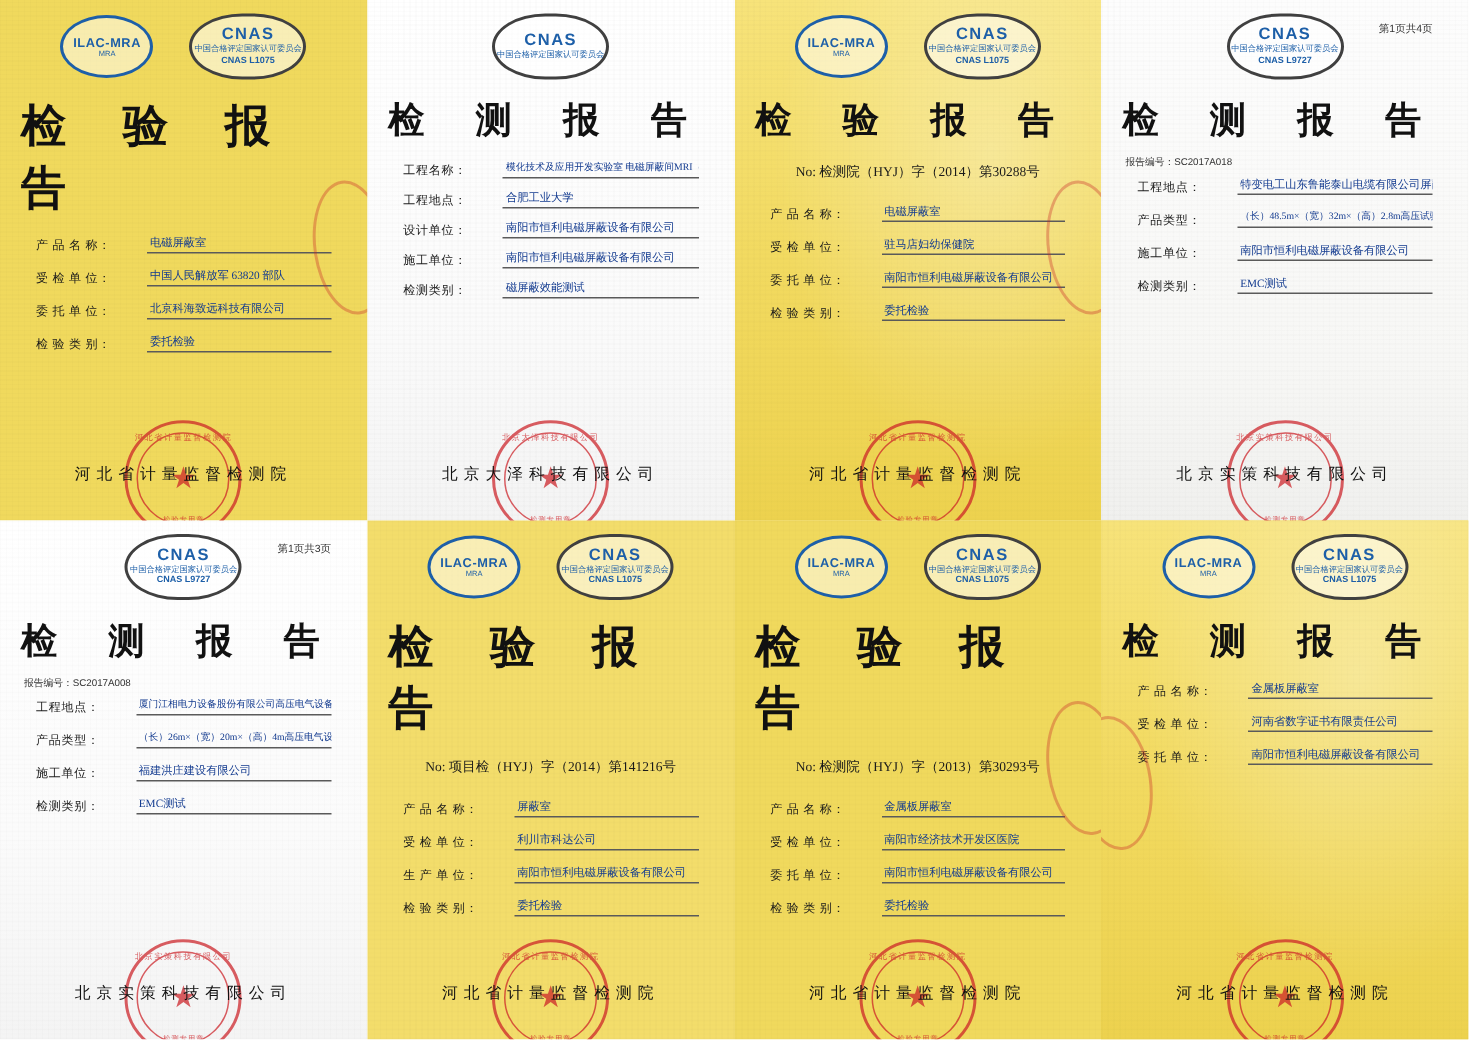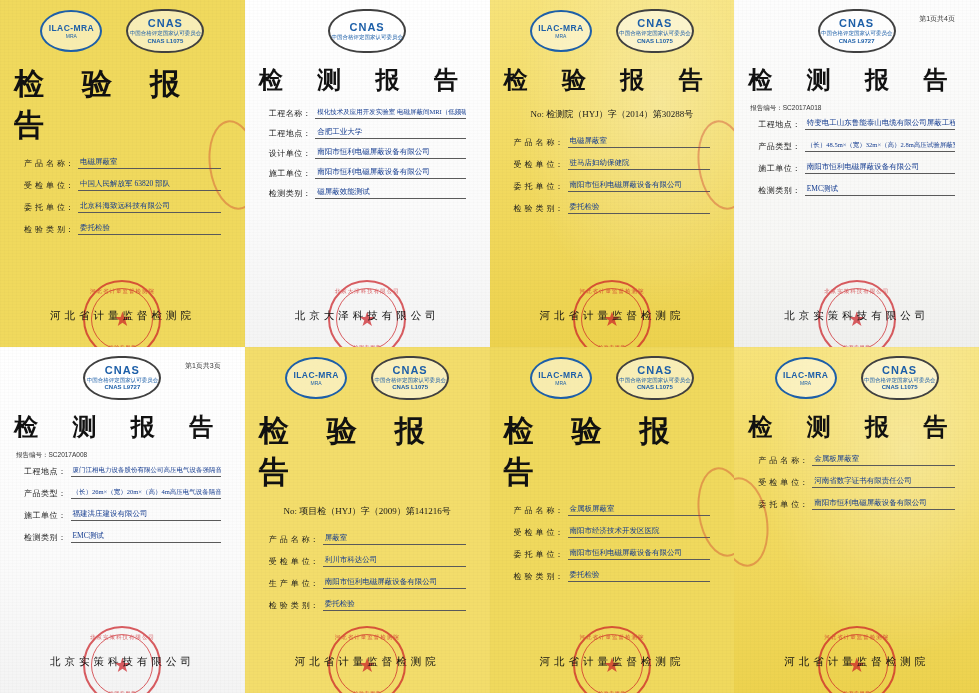--- a/index.html
+++ b/index.html
@@ -114,20 +114,21 @@
     margin-top:4px;
     display:flex;flex-direction:column;gap:9px;
     padding:0 10px;
     flex:1 1 auto;
   }
   .fields.tight{gap:7px;}
   .frow{
     display:flex;align-items:flex-end;
     font-size:8px;color:#1a1a1a;
     font-family:"Liberation Serif", serif;
+    gap:20px;
   }
   .flabel{
     white-space:nowrap;
     letter-spacing:.5px;
     margin-right:4px;
   }
   .fval{
     flex:1 1 auto;
     border-bottom:1px solid #5a5a5a;
     padding:0 2px 1px 2px;
@@ -421,21 +422,21 @@
             <div class="big">ILAC-MRA</div>
             <div class="sub">MRA</div>
           </div>
           <div class="cnas">
             <div class="big">CNAS</div>
             <div class="sub">中国合格评定国家认可委员会</div>
             <div class="code">CNAS L1075</div>
           </div>
         </div>
         <div class="title big">检 验 报 告</div>
-        <div class="numline">No: 项目检（HYJ）字（2009）第141216号</div>
+        <div class="numline">No: 项目检（HYJ）字（2014）第141216号</div>
         <div class="fields">
           <div class="frow">
             <div class="flabel">产 品 名 称：</div>
             <div class="fval blue">屏蔽室</div>
           </div>
           <div class="frow">
             <div class="flabel">受 检 单 位：</div>
             <div class="fval blue">利川市科达公司</div>
           </div>
           <div class="frow">
@@ -465,20 +466,21 @@
             <div class="big">ILAC-MRA</div>
             <div class="sub">MRA</div>
           </div>
           <div class="cnas">
             <div class="big">CNAS</div>
             <div class="sub">中国合格评定国家认可委员会</div>
             <div class="code">CNAS L1075</div>
           </div>
         </div>
         <div class="title big">检 验 报 告</div>
+        <div class="numline">No: 检测院（HYJ）字（2013）第30293号</div>
         <div class="fields">
           <div class="frow">
             <div class="flabel">产 品 名 称：</div>
             <div class="fval blue">金属板屏蔽室</div>
           </div>
           <div class="frow">
             <div class="flabel">受 检 单 位：</div>
             <div class="fval blue">南阳市经济技术开发区医院</div>
           </div>
           <div class="frow">

